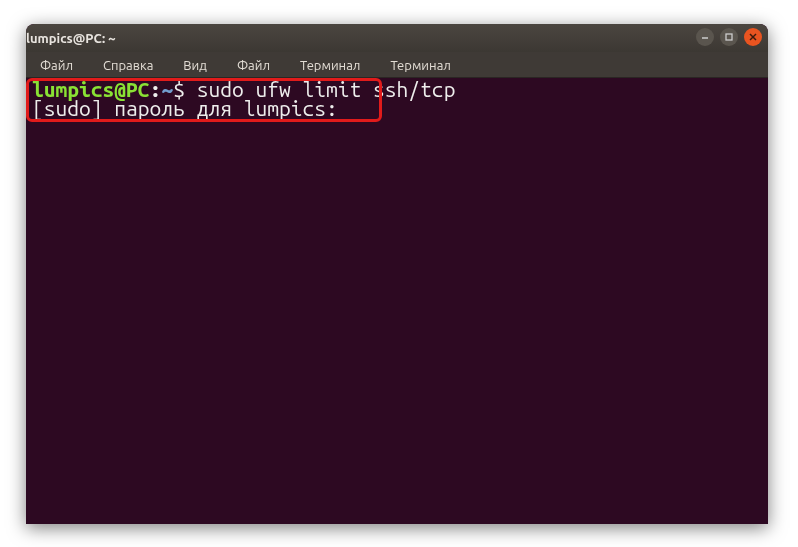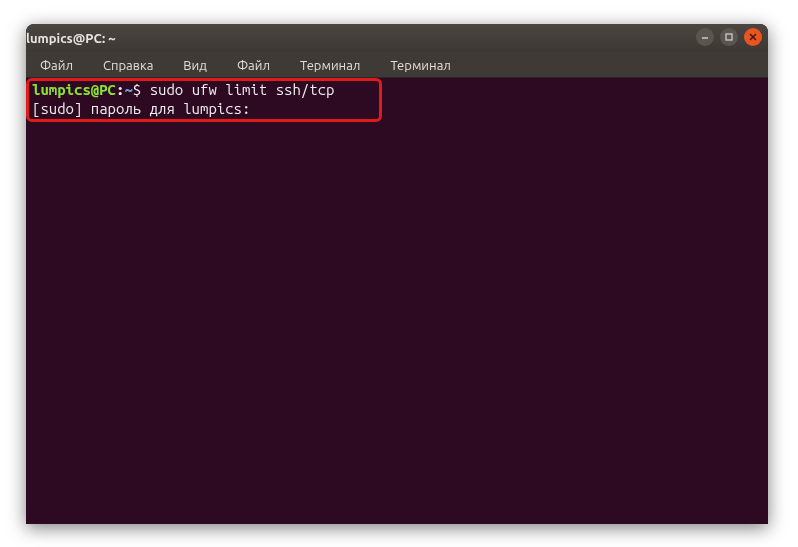--- a/index.html
+++ b/index.html
@@ -73,21 +73,21 @@
     color: #e3ddd5;
     font-size: 13px;
     padding: 2px 8px;
     cursor: pointer;
   }
   .terminal-body {
     background: #2d0922;
     height: calc(100% - 54px);
     padding: 2px 6px;
     font-family: "Ubuntu Mono", "DejaVu Sans Mono", monospace;
-    font-size: 15px;
+    font-size: 21px;
     line-height: 19px;
     color: #eeeeec;
     position: relative;
   }
   .prompt-user { color: #8ae234; font-weight: bold; }
   .prompt-colon { color: #eeeeec; font-weight: bold; }
   .prompt-path { color: #729fcf; font-weight: bold; }
   .prompt-dollar { color: #eeeeec; }
   .cmd { color: #eeeeec; }
   .highlight-box {

